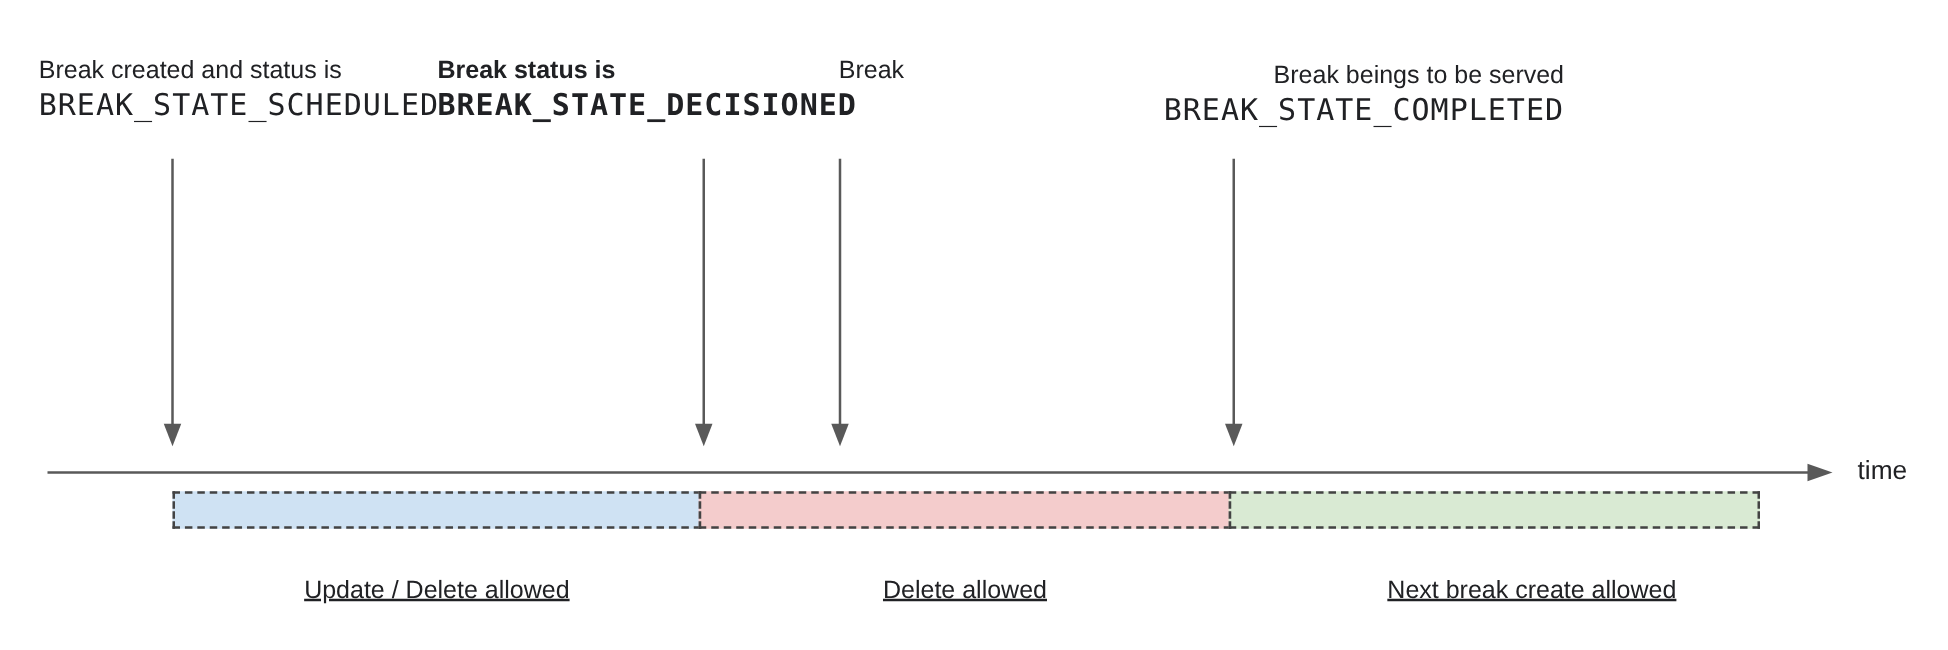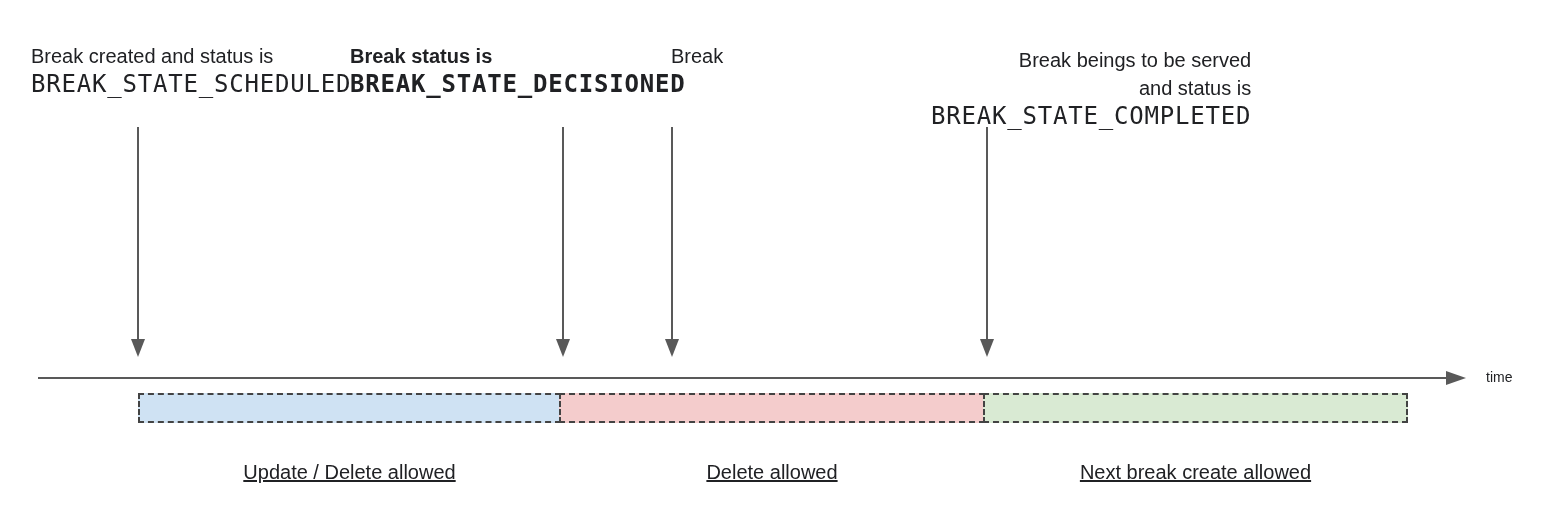--- a/index.html
+++ b/index.html
@@ -67,21 +67,21 @@
     width: 0;
     height: 0;
     border-top: 7px solid transparent;
     border-bottom: 7px solid transparent;
     border-left: 20px solid #595959;
   }
   .timeline-label {
     position: absolute;
     left: 1486px;
     top: 363px;
-    font-size: 14px;
+    font-size: 21px;
     line-height: 28px;
   }
   .segment {
     position: absolute;
     top: 393px;
     height: 30px;
     box-sizing: border-box;
     border: 2px dashed #434343;
   }
   .seg-label {
@@ -107,21 +107,20 @@
     <div>Break status is</div>
     <div class="mono">BREAK_STATE_DECISIONED</div>
   </div>
 
   <div class="annotation" style="left:671px; top:42px;">
     <div>Break</div>
   </div>
 
   <div class="annotation" style="left:931px; top:46px;text-align:right;">
     <div>Break beings to be served</div>
-    <div>and status is</div>
     <div class="mono">BREAK_STATE_COMPLETED</div>
   </div>
 
   <div class="varrow" style="left:138px;">
     <div class="shaft"></div>
       <div class="head"></div>
   </div>
   <div class="varrow" style="left:563px;">
     <div class="shaft"></div>
       <div class="head"></div>
@@ -138,15 +137,15 @@
   <div class="timeline-line"></div>
   <div class="timeline-head"></div>
   <div class="timeline-label">time</div>
 
   <div class="segment" style="left: 138px; width: 423px; background-color: rgb(207, 226, 243);"></div>
   <div class="segment" style="left: 559px; width: 426px; background-color: rgb(244, 204, 204);"></div>
   <div class="segment" style="left: 983px; width: 425px; background-color: rgb(217, 234, 211);"></div>
 
   <div class="seg-label" style="left:138px; width:423px;">Update / Delete allowed</div>
   <div class="seg-label" style="left:559px; width:426px;text-align:center;">Delete allowed</div>
-  <div class="seg-label" style="left:983px; width:425px;">Next break create allowed</div>
+  <div class="seg-label" style="left:1013px; width:425px;">Next break create allowed</div>
 
 </div>
 
 </body></html>

